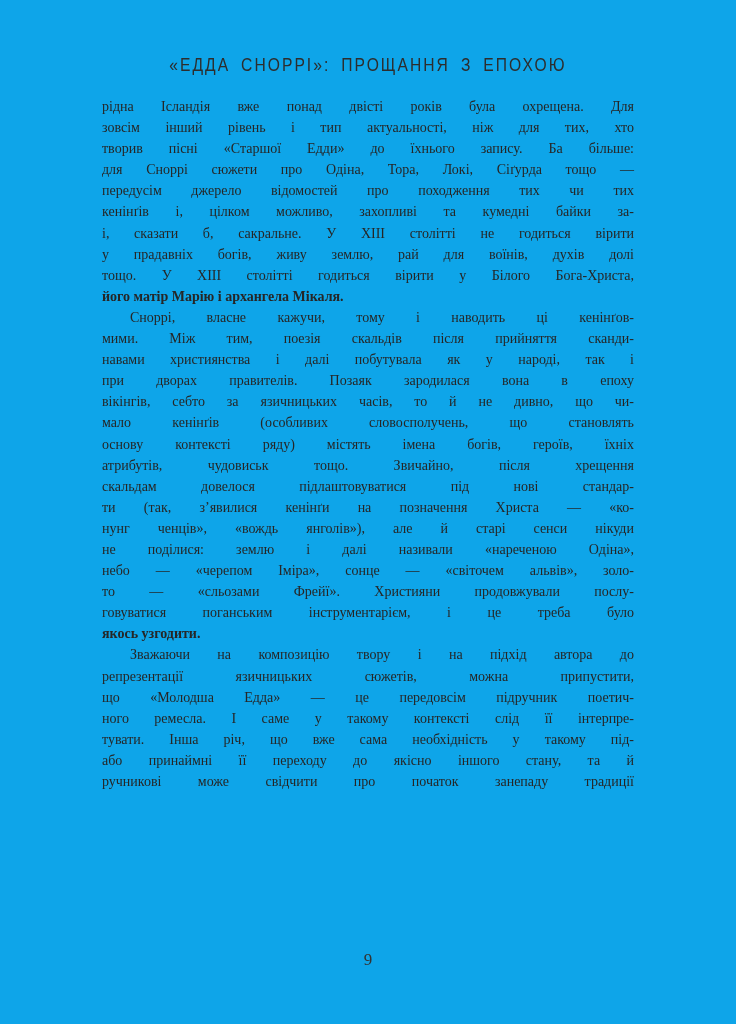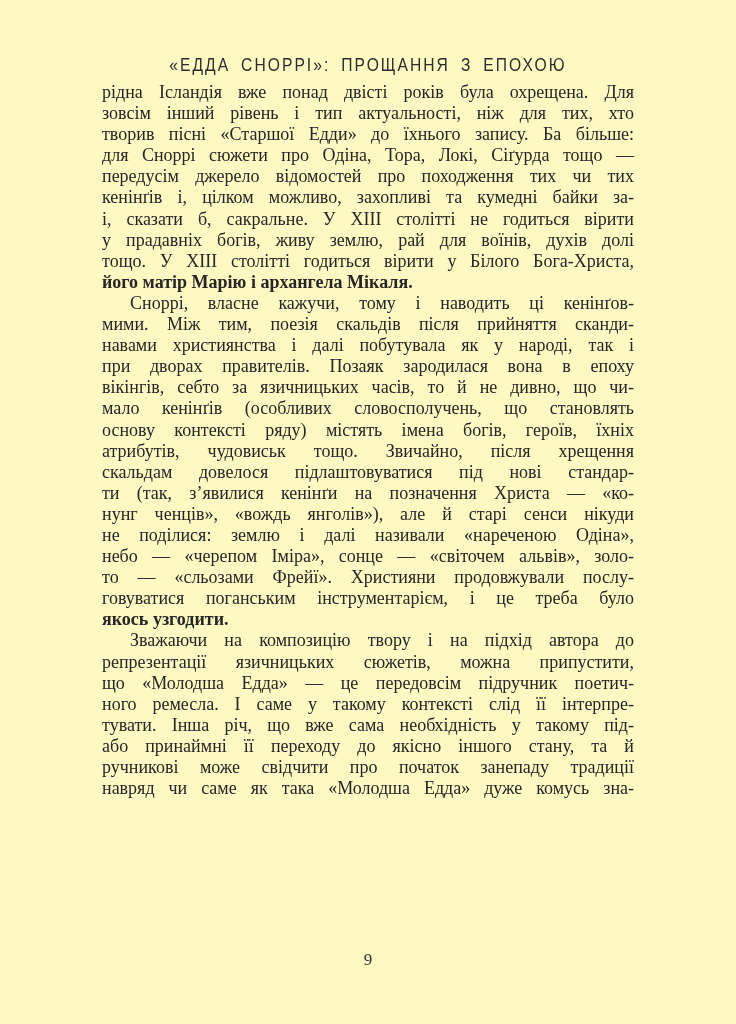--- a/index.html
+++ b/index.html
@@ -4,21 +4,21 @@
 <style>
   html, body {
     margin: 0;
     padding: 0;
     background: #ffffff;
   }
   .page {
     position: relative;
     width: 736px;
     height: 1024px;
-    background: #fef9c3;
+    background: #0ea5e9;
     overflow: hidden;
     font-family: "Liberation Serif", serif;
   }
   .running-head {
     position: absolute;
     top: 56px;
     left: 0;
     width: 736px;
     text-align: center;
   }
@@ -30,23 +30,23 @@
     letter-spacing: 2.2px;
     word-spacing: 5px;
     color: #2d2d2d;
     transform: scale(0.92, 1.05);
     transform-origin: center;
     white-space: nowrap;
   }
   .body-text {
     position: absolute;
     left: 102px;
-    top: 82px;
+    top: 96px;
     width: 532px;
-    font-size: 18px;
+    font-size: 14px;
     line-height: 21.1px;
     color: #262626;
   }
   .para {
     margin: 0;
     padding: 0;
   }
   .line {
     text-align: justify;
     text-align-last: justify;
@@ -110,19 +110,18 @@
         <div class="line last">якось узгодити.</div>
       </div>
       <div class="para">
         <div class="line indent">Зважаючи на композицію твору і на підхід автора до</div>
         <div class="line">репрезентації язичницьких сюжетів, можна припустити,</div>
         <div class="line">що «Молодша Едда» — це передовсім підручник поетич-</div>
         <div class="line">ного ремесла. І саме у такому контексті слід її інтерпре-</div>
         <div class="line">тувати. Інша річ, що вже сама необхідність у такому під-</div>
         <div class="line">або принаймні її переходу до якісно іншого стану, та й</div>
         <div class="line">ручникові може свідчити про початок занепаду традиції</div>
-        <div class="line">навряд чи саме як така «Молодша Едда» дуже комусь зна-</div>
       </div>
     </div>
 
   <div class="page-number">9</div>
 
 </div>
 
 </body></html>

